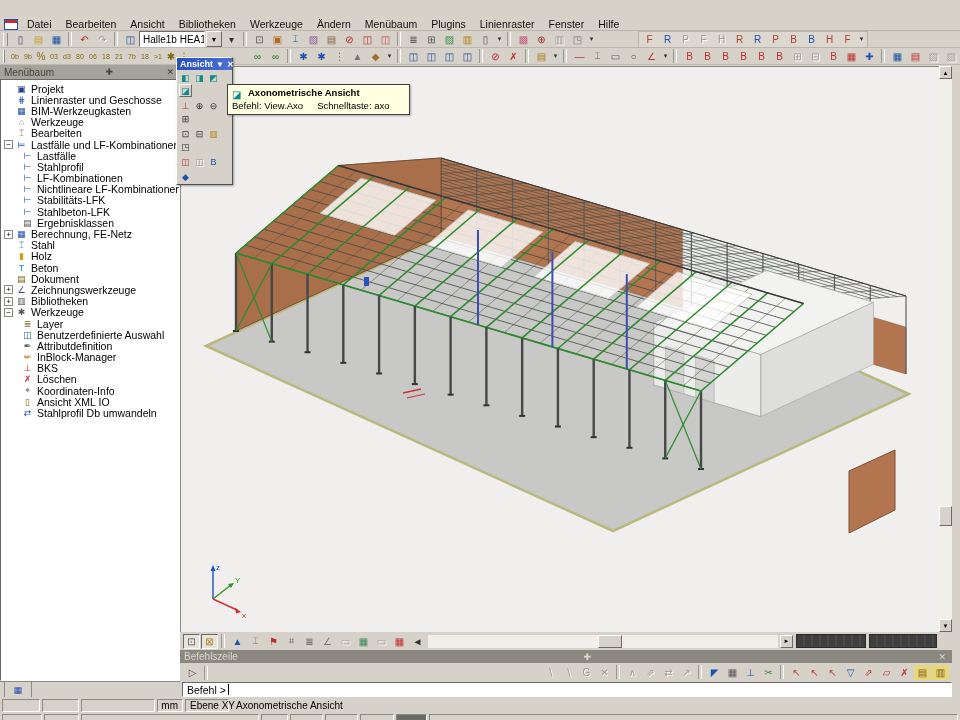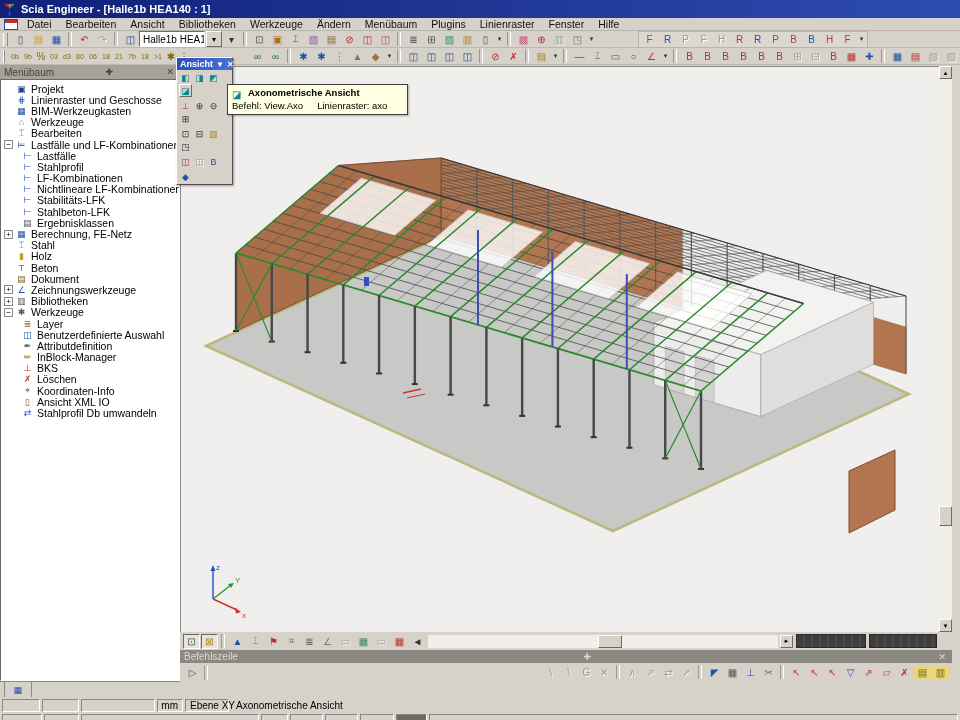--- a/index.html
+++ b/index.html
@@ -65,29 +65,20 @@
   .tooltip{left:227px;top:84px;background:#ffffe1;border:1px solid #404040;padding:2px 6px 3px 4px;font-size:9.5px;color:#000;z-index:40;white-space:nowrap;box-shadow:1px 1px 2px rgba(0,0,0,.3)}
   .tooltip .tt-title{font-weight:bold;margin-left:16px;margin-bottom:2px}
   .tooltip .tt-ico{position:absolute;left:4px;top:4px;font-size:10px;color:#0a8a8a}
   .tooltip .tt-line span{margin-right:14px}
 </style>
 </head>
 <body>
 
 <div id="app">
 
-  <div class="abs titlebar">
-    <svg width="13" height="13" viewBox="0 0 13 13">
-      <polygon points="6.5,6 1,1 5,0.5 6.5,4" fill="#d02020"></polygon>
-      <polygon points="6.5,6 12,1 8.5,0.5 6.5,4" fill="#20a040"></polygon>
-      <polygon points="6.5,6 5,12.5 8,12.5 6.5,6" fill="#2040c0"></polygon>
-      <polygon points="6.5,4 5.2,1.2 8,1.2" fill="#f0c020"></polygon>
-    </svg>
-    <span>Scia Engineer - [Halle1b HEA140 : 1]</span>
-  </div>
 
   <div class="abs menubar">
     <span class="mdi-icon"></span>
     <span style="display:flex">
         <span class="menu-item">Datei</span>
         <span class="menu-item">Bearbeiten</span>
         <span class="menu-item">Ansicht</span>
         <span class="menu-item">Bibliotheken</span>
         <span class="menu-item">Werkzeuge</span>
         <span class="menu-item">Ändern</span>
@@ -611,20 +602,24 @@
         <span class="tbi" style="color: rgb(192, 48, 48);">↖</span>
         <span class="tbi" style="color: rgb(192, 48, 48);">↖</span>
         <span class="tbi" style="color: rgb(32, 80, 176);">▽</span>
         <span class="tbi" style="color: rgb(192, 48, 48);">⇗</span>
         <span class="tbi" style="color: rgb(192, 48, 48);">▱</span>
         <span class="tbi" style="color: rgb(192, 48, 48);">✗</span>
         <span class="tbi" style="color: rgb(128, 96, 32); background: rgb(232, 216, 122);">▤</span>
         <span class="tbi" style="color: rgb(128, 96, 32); background: rgb(232, 216, 122);">▥</span>
       </span>
   </div>
+  <div class="abs cmd-input">
+    <span>Befehl &gt;</span>
+    <span style="width:1px;height:11px;background:#000;margin-left:2px"></span>
+  </div>
 
   <div class="abs statusbar">
     <span class="scell" style="width:38px"></span>
     <span class="scell" style="width:37px"></span>
     <span class="scell" style="width:74px"></span>
     <span class="scell" style="width:26px;justify-content:flex-end">mm</span>
     <span class="scell" style="width:44px">Ebene XY</span>
     <span class="scell" style="flex:1;border-color:transparent">Axonometrische Ansicht</span>
   </div>
   <div class="abs bottomrow">
@@ -670,17 +665,17 @@
       </div>
     <div class="pal-grid">
         <span class="tbi pal" style="color: rgb(32, 80, 176);">◆</span>
       </div>
   </div>
 
   <div class="abs tooltip">
     <span class="tt-ico">◪</span>
     <div class="tt-title">Axonometrische Ansicht</div>
     <div class="tt-line">
-      <span>Befehl: View.Axo</span><span>Linienraster: axo</span>
+      <span>Befehl: View.Axo</span><span>Schnelltaste: axo</span>
     </div>
   </div>
 
 </div>
 
 </body></html>

